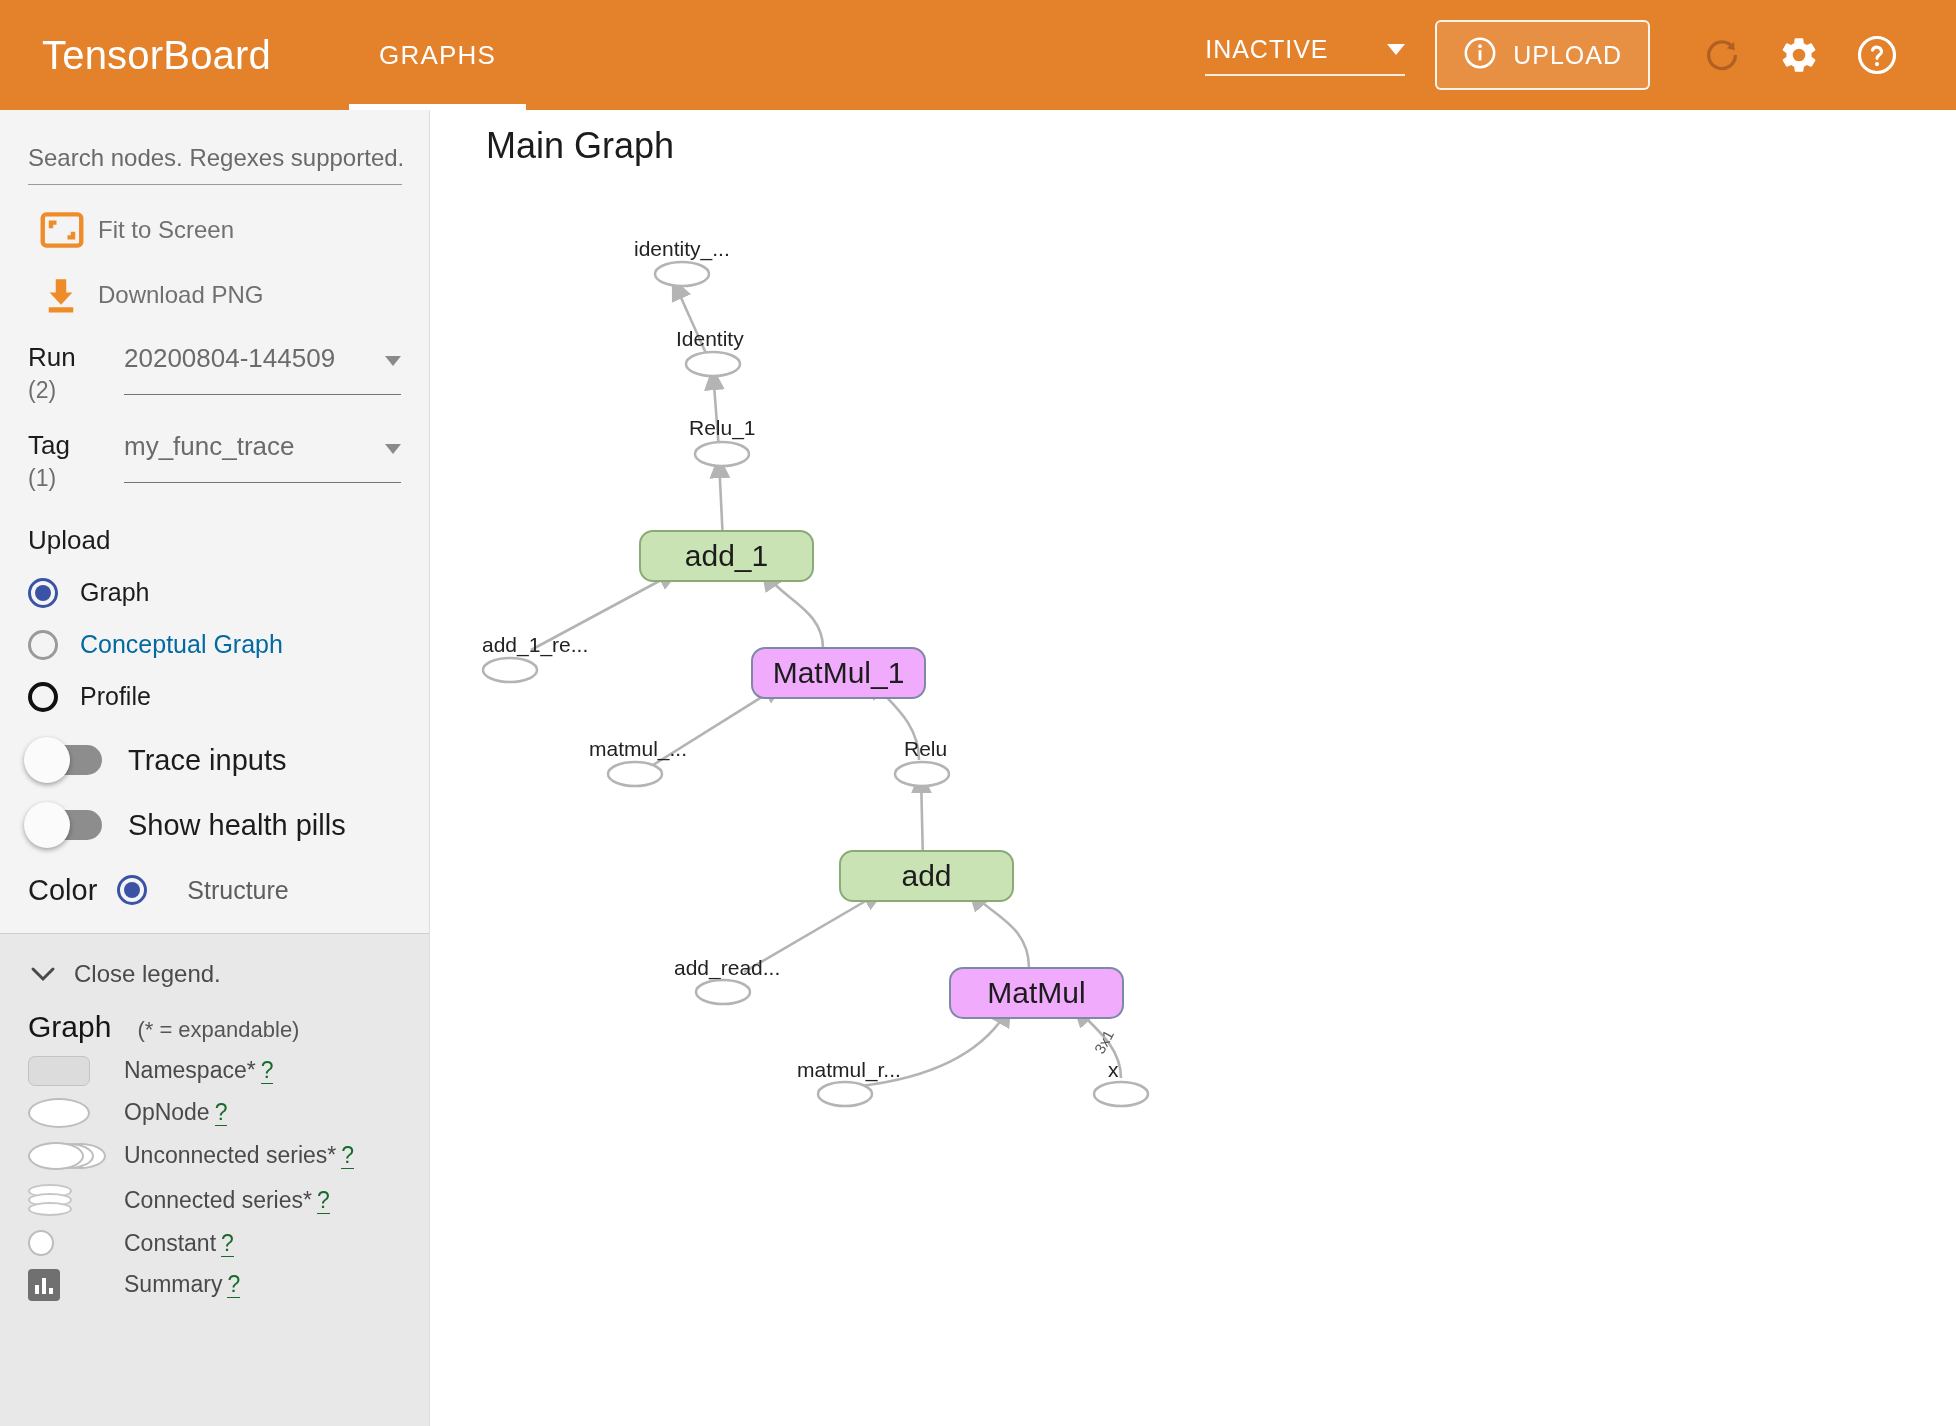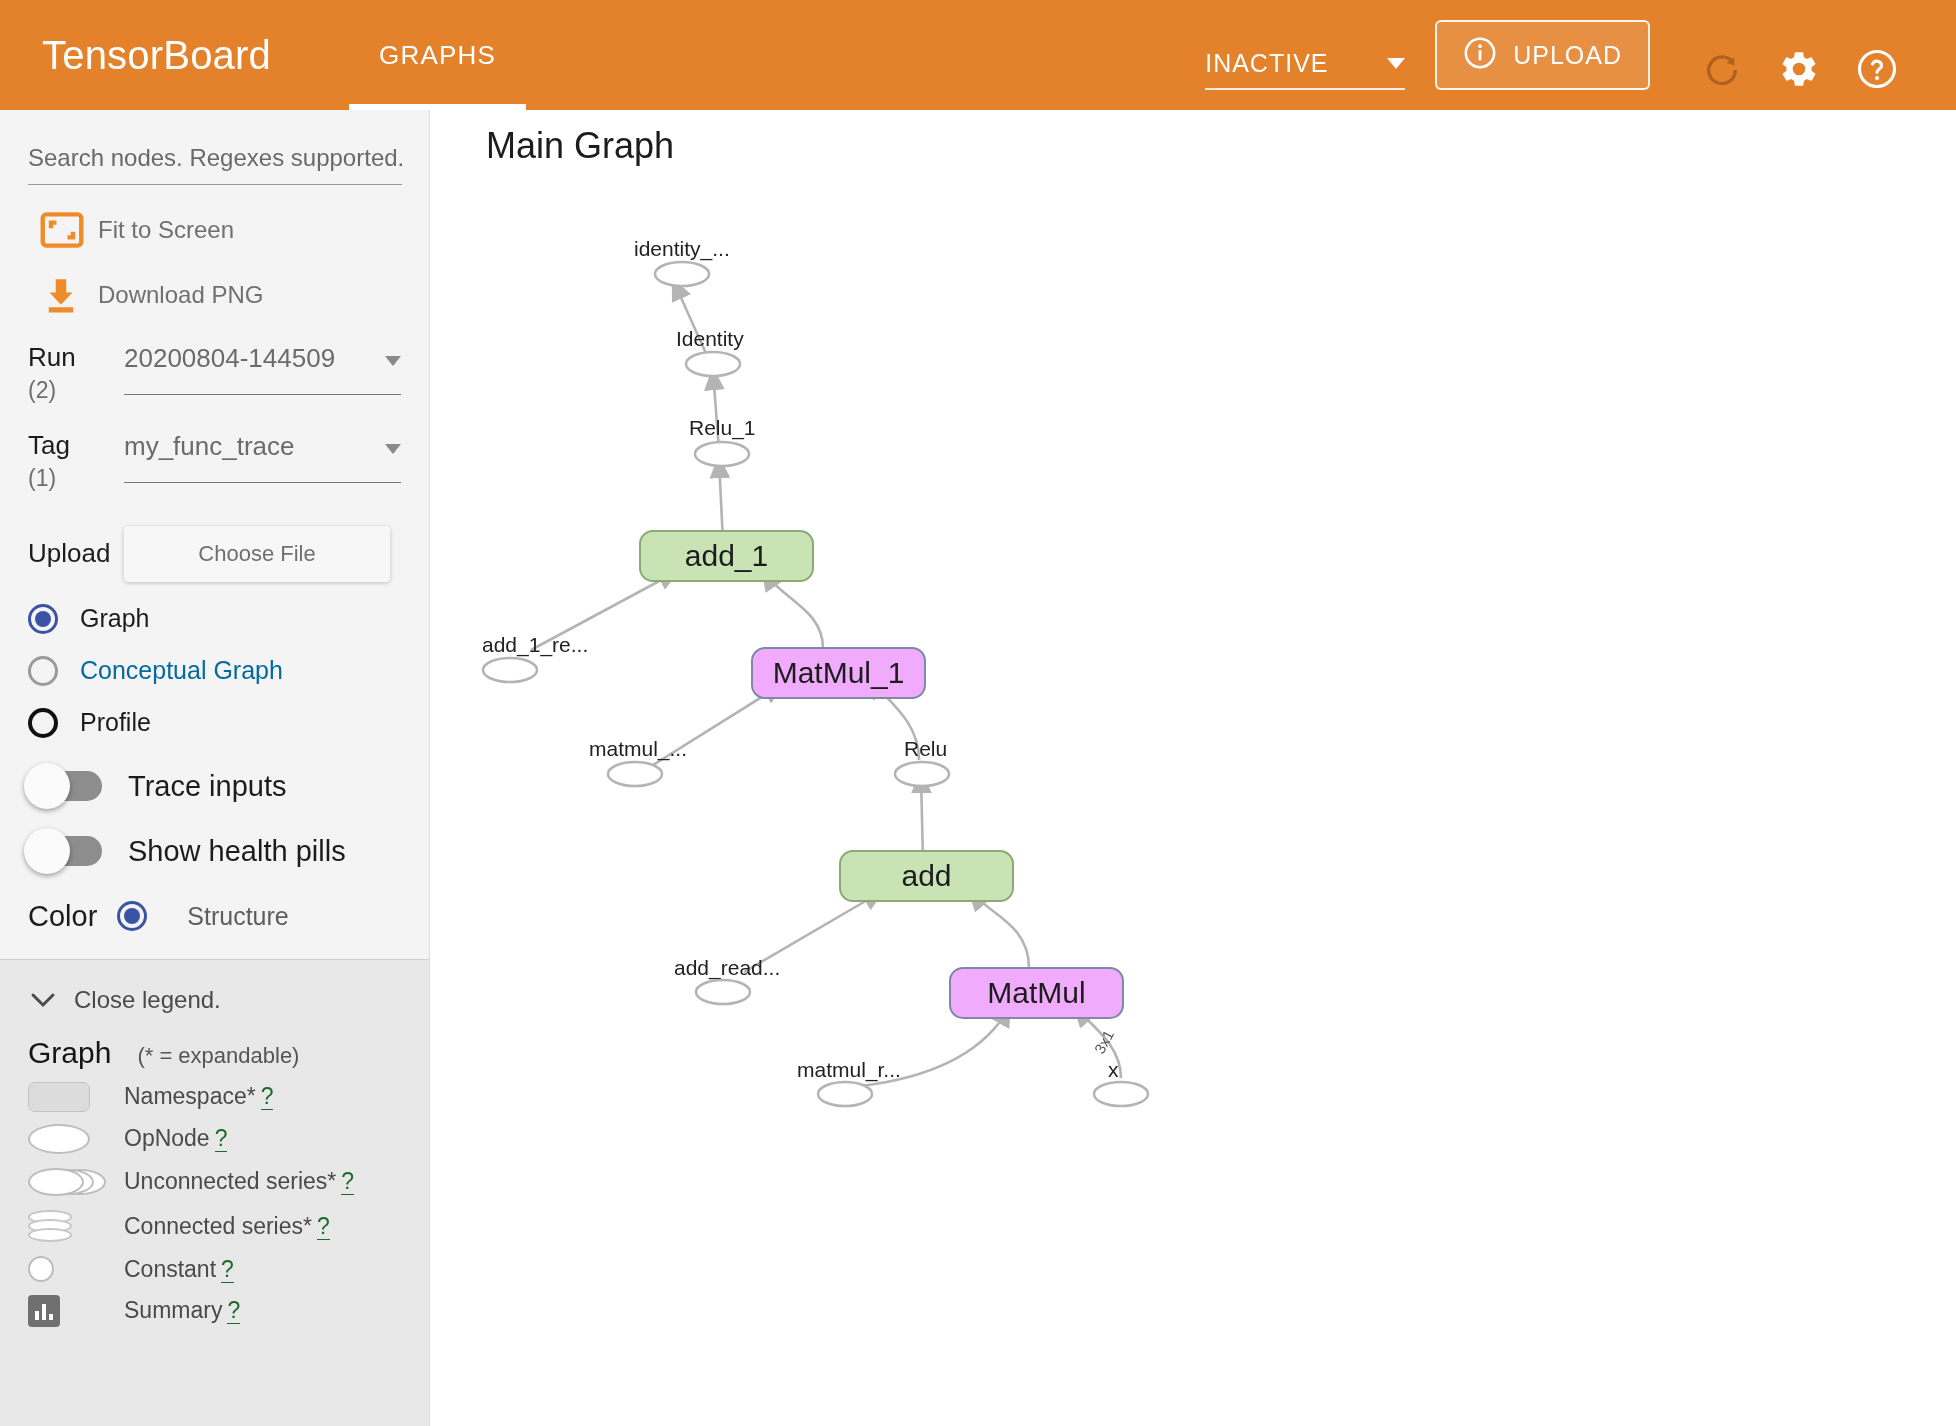--- a/index.html
+++ b/index.html
@@ -27,21 +27,21 @@
   .tab {
     color: #fff; font-size: 26px; letter-spacing: 1.2px;
     padding: 0 30px; height: 110px; display: flex; align-items: center;
     position: relative; cursor: pointer;
   }
   .tab.active::after {
     content: ""; position: absolute; left: 0; right: 0; bottom: 0;
     height: 6px; background: #fff;
   }
   #header-right {
-    margin-left: auto; display: flex; align-items: flex-end;
+    margin-left: auto; display: flex; align-items: center;
     margin-right: 40px; gap: 0px;
   }
   #run-status {
     position: relative; width: 200px; margin-right: 30px;
     border-bottom: 2px solid rgba(255,255,255,0.85);
     padding-bottom: 10px; display: flex; align-items: center;
   }
   #run-status .label { color: #fff; font-size: 25px; letter-spacing: 1px; }
   #run-status .caret {
     margin-left: auto; width: 0; height: 0;
@@ -292,21 +292,20 @@
         <span class="count">(1)</span>
       </div>
       <div class="field-select">
         <span class="val">my_func_trace</span>
         <span class="caret"></span>
       </div>
     </div>
 
     <div id="upload-row">
       <div class="field-label">Upload</div>
-      <button id="choose-file">Choose File</button>
     </div>
 
     <div class="radio-row">
       <span class="radio on"></span>
       <span class="rlbl strong">Graph</span>
     </div>
     <div class="radio-row">
       <span class="radio"></span>
       <span class="rlbl">Conceptual Graph</span>
     </div>

